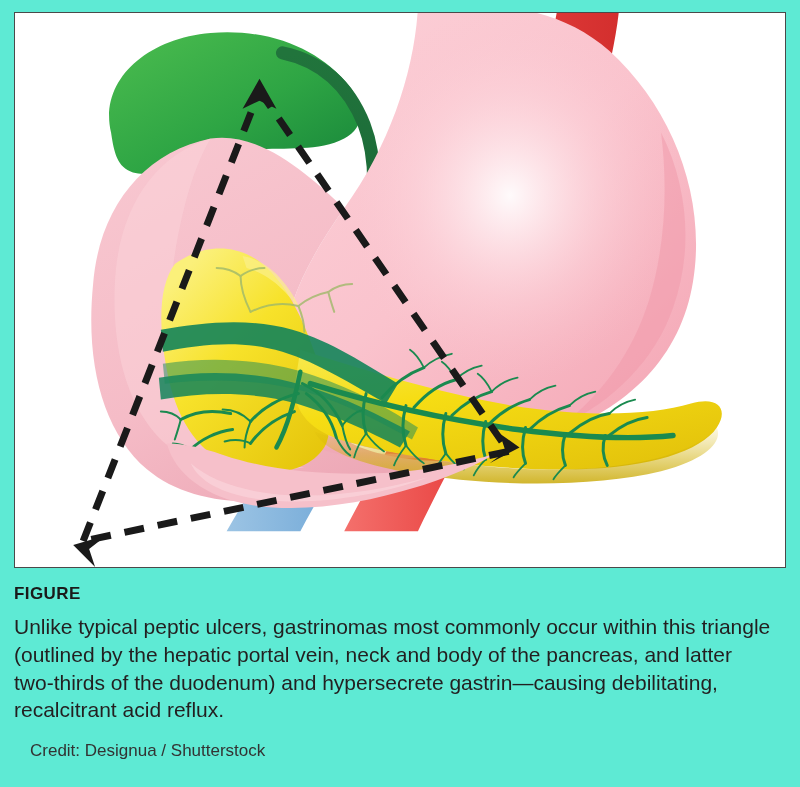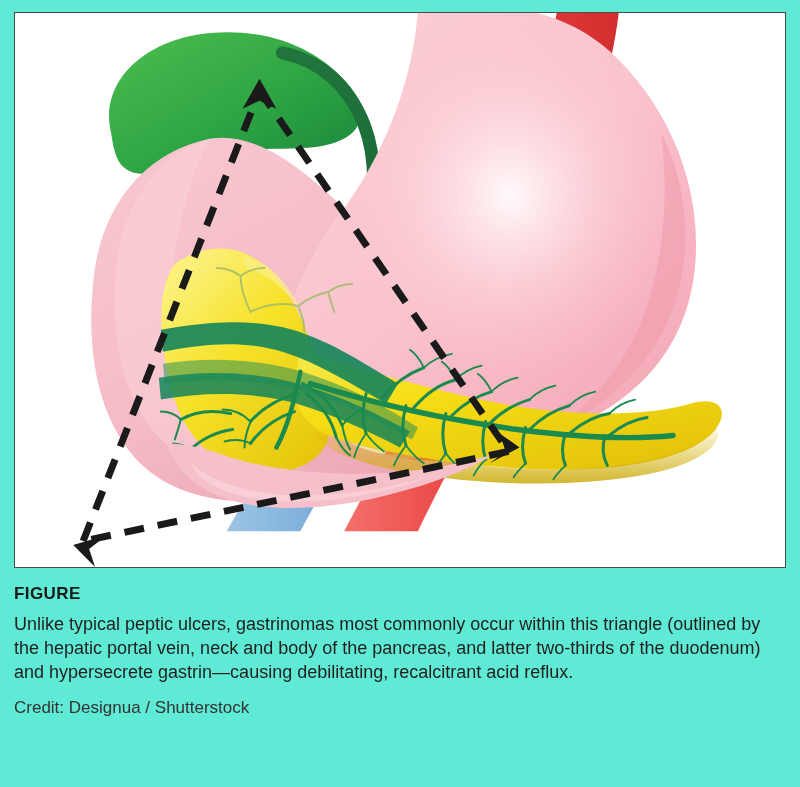--- a/index.html
+++ b/index.html
@@ -24,25 +24,25 @@
 
   
   .caption-block{
     position:absolute;left:14px;top:585px;width:772px;
   }
   .figure-label{
     font-size:17px;font-weight:bold;letter-spacing:.4px;
     color:#1a1a1a;margin:0 0 9px 0;line-height:1.1;
   }
   .caption-text{
-    font-size:18px;line-height:1.33;color:#231f20;
+    font-size:21px;line-height:1.33;color:#231f20;
     margin:0 0 12px 0;max-width:762px;
   }
   .credit-text{
-    font-size:17px;line-height:1.3;color:#333;margin:0;
+    font-size:17px;line-height:1.3;color:#333;margin:16px;
   }
 </style>
 </head>
 <body>
 
 <div class="page">
 
   <div class="figure-frame">
     <svg viewBox="0 0 772 556" xmlns="http://www.w3.org/2000/svg">
       <defs>

